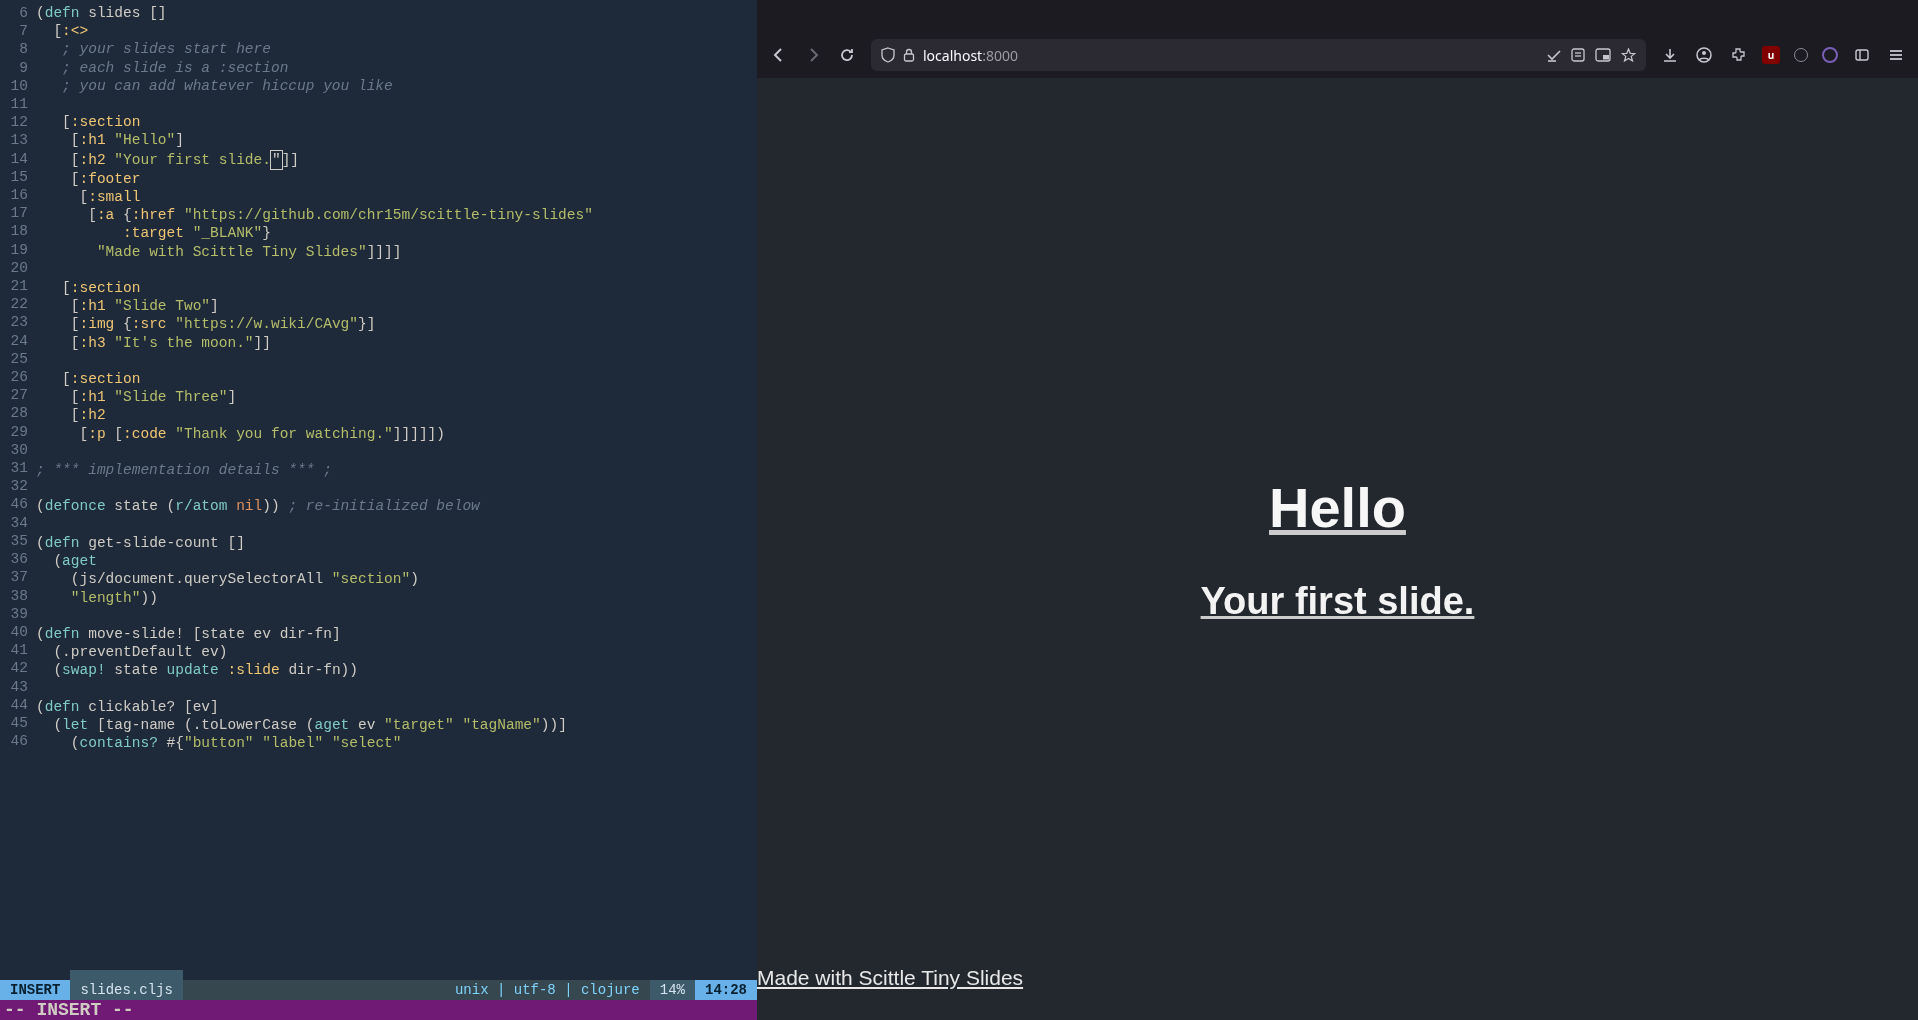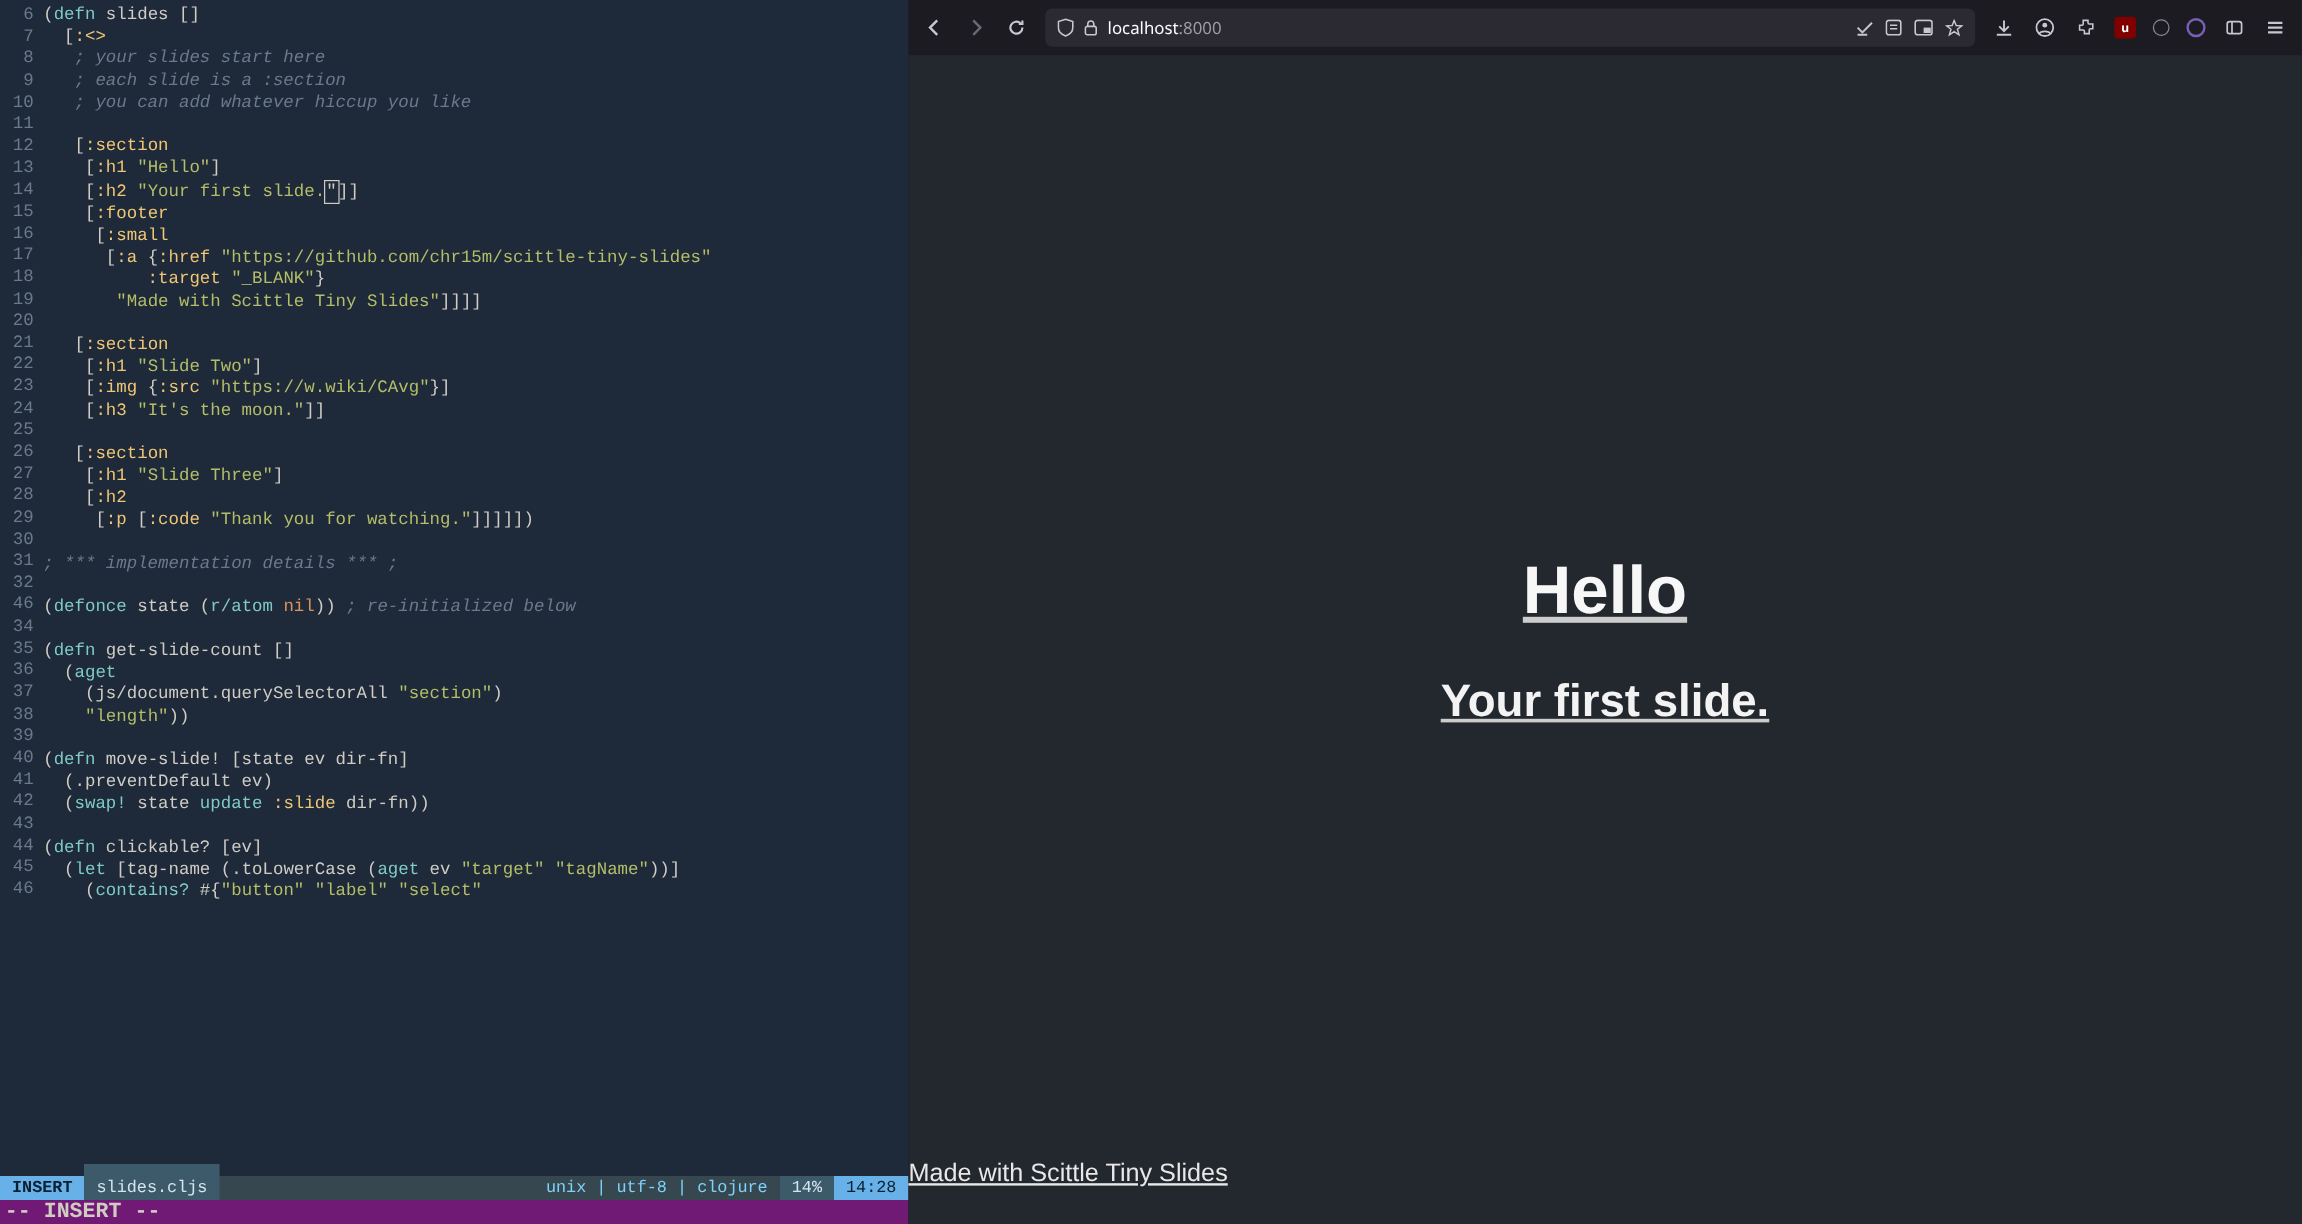--- a/index.html
+++ b/index.html
@@ -82,21 +82,21 @@
 .sl-spacer { flex: 1; }
 .sl-enc, .sl-ft { padding: 0 10px; color: #7dd3fc; }
 .sl-pct {
   background: #3d5a6b;
   color: #d5e4ee;
   padding: 0 10px;
 }
 .sl-pos {
   background: #67b0e8;
   color: #082030;
-  font-weight: normal;
+  font-weight: bold;
   padding: 0 10px;
 }
 .cmdline {
   background: #701a75;
   color: #d0ccc4;
   font-size: 18px;
   height: 20px;
   line-height: 20px;
   padding-left: 4px;
   font-weight: bold;
@@ -110,20 +110,21 @@
   flex-direction: column;
 }
 .toolbar {
   display: flex;
   align-items: center;
   gap: 14px;
   padding: 0 12px;
   height: 46px;
   background: #1c1b22;
   color: #c9c6d0;
+  margin-top: 32px;
 }
 .nav-btn {
   width: 20px; height: 20px;
   display: flex; align-items: center; justify-content: center;
   color: #c9c6d0;
   cursor: pointer;
 }
 .nav-btn.dim { color: #6b6874; }
 .urlbar {
   flex: 1;

